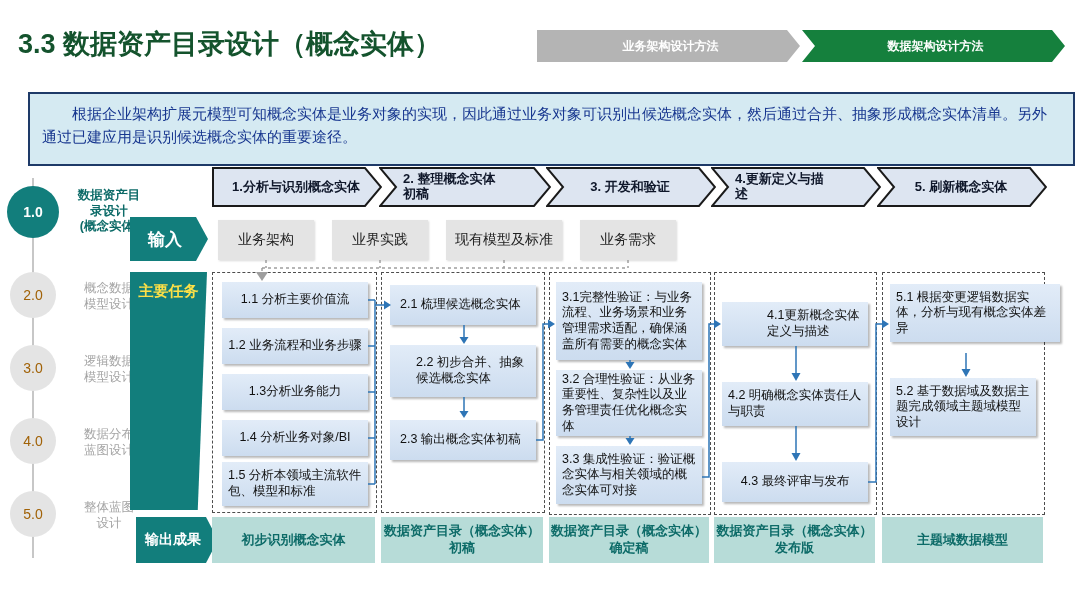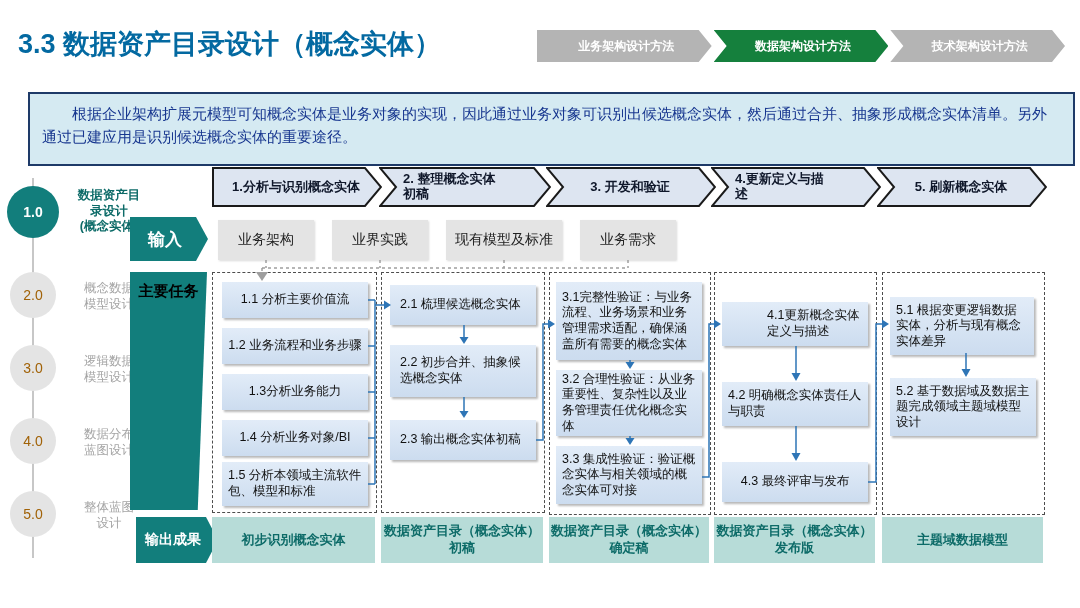--- a/index.html
+++ b/index.html
@@ -4,21 +4,21 @@
 <style>
   html,body{margin:0;padding:0;}
   body{
     width:1080px;height:608px;position:relative;background:#ffffff;
     font-family:"Liberation Sans","DejaVu Sans",sans-serif;overflow:hidden;
   }
   .abs{position:absolute;}
   .pre{white-space:pre-line;}
 
   
-  .page-title{left:18px;top:26px;font-size:27px;font-weight:bold;color:#0369a1;letter-spacing:0;}
+  .page-title{left:18px;top:26px;font-size:27px;font-weight:bold;color:#14532d;letter-spacing:0;}
 
   
   .crumbs{left:537px;top:30px;width:528px;height:32px;display:flex;gap:2px;}
   .crumb{position:relative;flex:1;height:32px;background:#b4b4b4;color:#fff;
     font-size:12px;font-weight:bold;display:flex;align-items:center;justify-content:center;
     clip-path:polygon(0 0,calc(100% - 13px) 0,100% 50%,calc(100% - 13px) 100%,0 100%,13px 50%);
     padding:0 10px 0 14px;box-sizing:border-box;}
   .crumb.first{clip-path:polygon(0 0,calc(100% - 13px) 0,100% 50%,calc(100% - 13px) 100%,0 100%);}
   .crumb.active{background:#15803d;}
 
@@ -33,21 +33,21 @@
     font-size:14px;left:10px;}
   .s-circle.active{background:#127e7c;color:#fff;font-weight:bold;width:52px;height:52px;left:7px;}
   .s-circle.idle{background:#e4e4e4;color:#a16207;}
   .s-label{left:62px;width:94px;font-size:12.5px;line-height:1.25;text-align:center;}
   .s-label.active{color:#0d6b68;font-weight:bold;}
   .s-label.idle{color:#a4a4a4;}
 
   
   .row-arrow{background:#127e7c;color:#fff;font-weight:bold;display:flex;align-items:center;justify-content:center;
     clip-path:polygon(0 0,calc(100% - 12px) 0,100% 50%,calc(100% - 12px) 100%,0 100%);padding-right:8px;box-sizing:border-box;}
-  .tasks-label{background:#127e7c;color:#000000;font-weight:bold;font-size:15px;text-align:center;padding-top:10px;
+  .tasks-label{background:#127e7c;color:#fde047;font-weight:bold;font-size:15px;text-align:center;padding-top:10px;
     box-sizing:border-box;clip-path:polygon(0 0,100% 0,88% 100%,0 100%);}
 
   
   .phase{height:40px;}
   .phase svg{position:absolute;left:0;top:0;width:100%;height:100%;}
   .phase .txt{position:absolute;inset:0;display:flex;align-items:center;justify-content:center;
     font-size:13px;font-weight:bold;color:#0f172a;padding:0 18px 0 16px;line-height:1.15;}
   .phase .txt.left{justify-content:flex-start;text-align:left;padding-left:24px;}
 
   
@@ -68,21 +68,20 @@
   svg.overlay{left:0;top:0;width:1080px;height:608px;pointer-events:none;}
 </style>
 </head>
 <body>
 
 <div class="abs page-title">3.3 数据资产目录设计（概念实体）</div>
 
 <div class="abs crumbs">
   <div class="crumb first">业务架构设计方法</div>
   <div class="crumb active">数据架构设计方法</div>
-  <div class="crumb">技术架构设计方法</div>
 </div>
 
 <div class="abs intro">
   <p>根据企业架构扩展元模型可知概念实体是业务对象的实现，因此通过业务对象可识别出候选概念实体，然后通过合并、抽象形成概念实体清单。另外通过已建应用是识别候选概念实体的重要途径。</p>
 </div>
 
 <div class="abs timeline"></div>
 
 <div class="abs s-circle active" style="top:186px;">1.0</div>
 <div class="abs s-label active pre" style="top:188px;">数据资产目
@@ -153,32 +152,32 @@
 <div class="abs col" style="left:714px;top:272px;width:161px;height:241px;"></div>
 <div class="abs col" style="left:882px;top:272px;width:161px;height:241px;"></div>
 
 <div class="abs task center" style="left:222px;top:282px;width:146px;height:36px;">1.1 分析主要价值流</div>
 <div class="abs task center" style="left:222px;top:328px;width:146px;height:36px;">1.2 业务流程和业务步骤</div>
 <div class="abs task center" style="left:222px;top:374px;width:146px;height:36px;">1.3分析业务能力</div>
 <div class="abs task center" style="left:222px;top:420px;width:146px;height:36px;">1.4 分析业务对象/BI</div>
 <div class="abs task left" style="left:222px;top:462px;width:146px;height:44px;">1.5 分析本领域主流软件包、模型和标准</div>
 
 <div class="abs task left" style="left:390px;top:285px;width:146px;height:40px;padding-left:10px;">2.1 梳理候选概念实体</div>
-<div class="abs task left" style="left:390px;top:345px;width:146px;height:52px;padding-left:10px;">2.2 初步合并、抽象候选概念实体</div>
+<div class="abs task left" style="left:390px;top:345px;width:146px;height:52px;padding-left:26px;">2.2 初步合并、抽象候选概念实体</div>
 <div class="abs task left" style="left:390px;top:420px;width:146px;height:40px;padding-left:10px;">2.3 输出概念实体初稿</div>
 
 <div class="abs task left" style="left:556px;top:282px;width:146px;height:78px;">3.1完整性验证：与业务流程、业务场景和业务管理需求适配，确保涵盖所有需要的概念实体</div>
 <div class="abs task left" style="left:556px;top:370px;width:146px;height:66px;">3.2 合理性验证：从业务重要性、复杂性以及业务管理责任优化概念实体</div>
 <div class="abs task left" style="left:556px;top:446px;width:146px;height:58px;">3.3 集成性验证：验证概念实体与相关领域的概念实体可对接</div>
 
 <div class="abs task left" style="left:722px;top:302px;width:146px;height:44px;padding-left:45px;">4.1更新概念实体定义与描述</div>
 <div class="abs task left" style="left:722px;top:382px;width:146px;height:44px;">4.2 明确概念实体责任人与职责</div>
 <div class="abs task center" style="left:722px;top:462px;width:146px;height:40px;">4.3 最终评审与发布</div>
 
-<div class="abs task left" style="left:890px;top:297px;width:144px;height:58px;">5.1 根据变更逻辑数据实体，分析与现有概念实体差异</div>
+<div class="abs task left" style="left:890px;top:284px;width:170px;height:58px;">5.1 根据变更逻辑数据实体，分析与现有概念实体差异</div>
 <div class="abs task left" style="left:890px;top:378px;width:146px;height:58px;">5.2 基于数据域及数据主题完成领域主题域模型设计</div>
 
 <div class="abs outbox" style="left:212px;top:517px;width:163px;">初步识别概念实体</div>
 <div class="abs outbox pre" style="left:381px;top:517px;width:162px;">数据资产目录（概念实体）
 初稿</div>
 <div class="abs outbox pre" style="left:549px;top:517px;width:160px;">数据资产目录（概念实体）
 确定稿</div>
 <div class="abs outbox pre" style="left:714px;top:517px;width:161px;">数据资产目录（概念实体）
 发布版</div>
 <div class="abs outbox" style="left:882px;top:517px;width:161px;">主题域数据模型</div>

